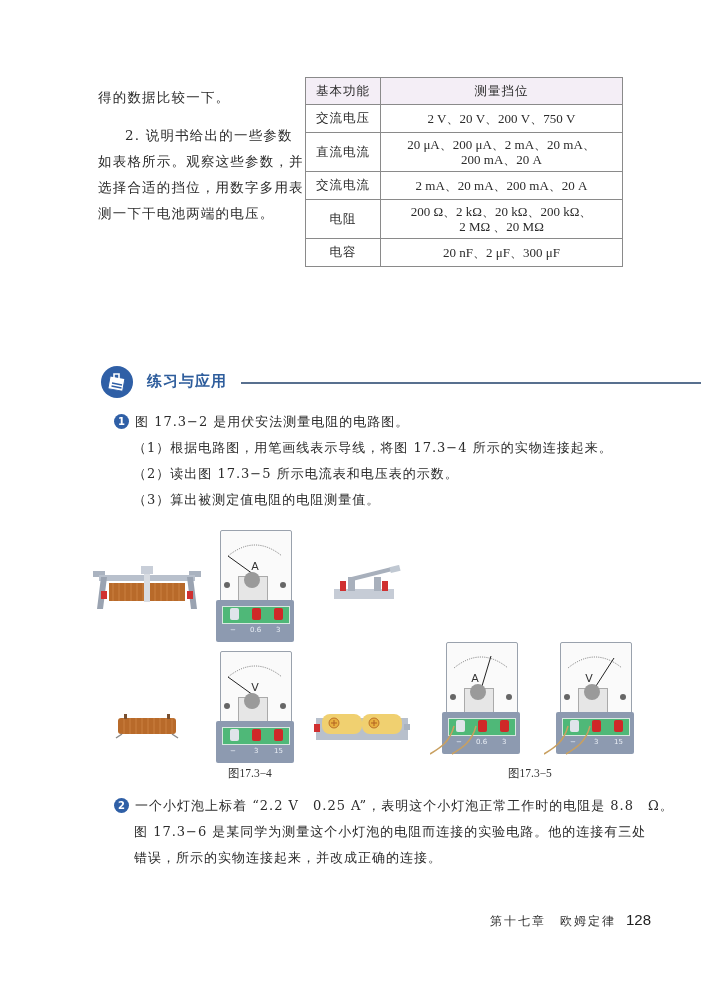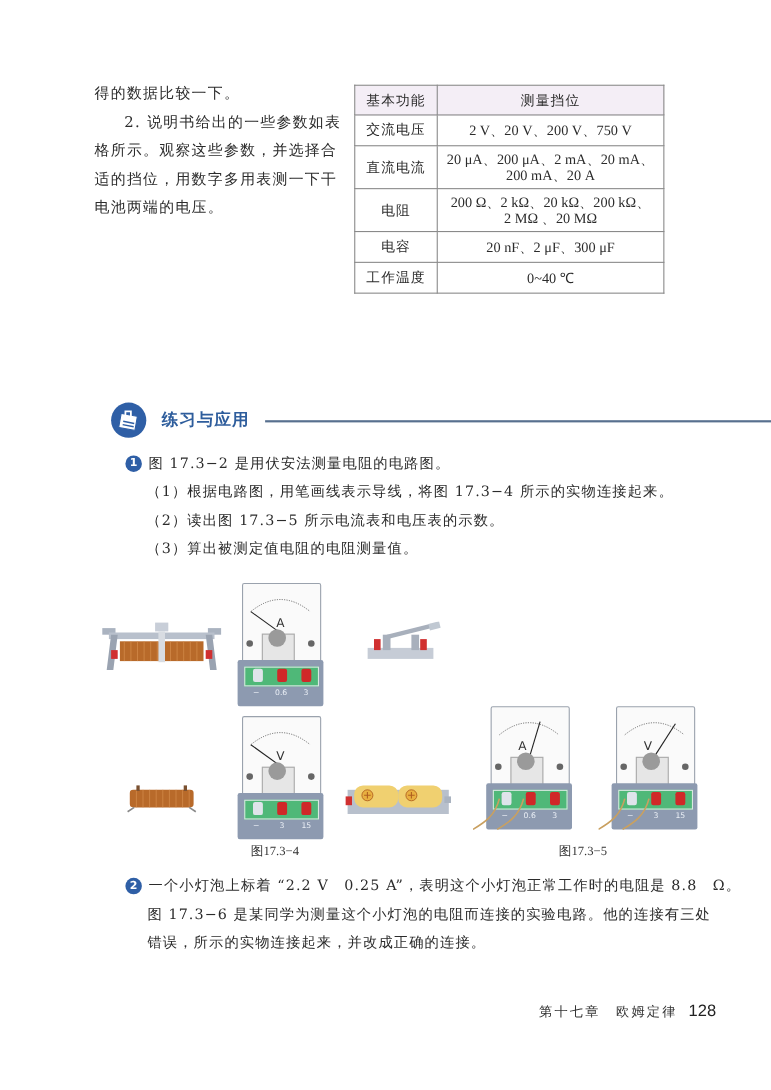--- a/index.html
+++ b/index.html
@@ -2,25 +2,25 @@
 <html><head>
 <meta charset="utf-8">
 <style>
   html, body { margin: 0; padding: 0; background: #ffffff; }
   body { width: 701px; height: 991px; position: relative; overflow: hidden;
          font-family: "DejaVu Serif", "Liberation Serif", serif; color: #2b2b2b; }
   .abs { position: absolute; }
 
   
   .intro { left: 86px; top: 72px; width: 232px; font-size: 13.5px; line-height: 26px; letter-spacing: 1.2px; }
-  .intro p { margin: 0; }
+  .intro p { margin: 12px; }
   .intro .indent { text-indent: 27px; }
 
   
-  .spec-table { left: 322px; top: 77px; width: 282px; border-collapse: collapse; font-size: 12.5px; }
+  .spec-table { left: 305px; top: 77px; width: 318px; border-collapse: collapse; font-size: 12.5px; }
   .spec-table td, .spec-table th { border: 1px solid #8a8a8a; text-align: center; padding: 0 4px; font-weight: normal; }
   .spec-table th { background: #f4eef6; height: 26px; letter-spacing: 1px; }
   .spec-table td.func { width: 66px; letter-spacing: 1px; }
   .spec-table td.val { font-family: "Liberation Serif", serif; font-size: 13px; line-height: 15px; }
   .spec-table tr.h1 td { height: 27px; }
   .spec-table tr.h2 td { height: 38px; }
 
   
   .sec-head { left: 101px; top: 366px; width: 545px; height: 34px; }
   .sec-icon { position: absolute; left: 0; top: 0; width: 32px; height: 32px; border-radius: 50%; background: #2f5fa6; }
@@ -71,34 +71,34 @@
     <td class="func">交流电压</td>
     <td class="val">2 V、20 V、200 V、750 V</td>
   </tr>
   <tr class="h2">
     <td class="func">直流电流</td>
     <td class="val">
       <div>20 μA、200 μA、2 mA、20 mA、</div>
       <div>200 mA、20 A</div>
     </td>
   </tr>
+  <tr class="h1">
+    <td class="func">交流电流</td>
+    <td class="val">2 mA、20 mA、200 mA、20 A</td>
+  </tr>
   <tr class="h2">
     <td class="func">电阻</td>
     <td class="val">
       <div>200 Ω、2 kΩ、20 kΩ、200 kΩ、</div>
       <div>2 MΩ 、20 MΩ</div>
     </td>
   </tr>
   <tr class="h1">
     <td class="func">电容</td>
     <td class="val">20 nF、2 μF、300 μF</td>
-  </tr>
-  <tr class="h1">
-    <td class="func">工作温度</td>
-    <td class="val">0~40 ℃</td>
   </tr>
 </tbody>
   </table>
 
 <div class="abs sec-head">
   <div class="sec-icon">
     <svg width="32" height="32" viewBox="0 0 32 32">
       <rect x="8" y="11" width="15" height="13" fill="#ffffff" stroke="#2f5fa6" stroke-width="1" transform="rotate(10 15 17)"></rect>
       <path d="M13 8 h5 v5 h-5 z" fill="none" stroke="#ffffff" stroke-width="1.6"></path>
       <line x1="11" y1="17" x2="21" y2="19" stroke="#2f5fa6" stroke-width="1.3"></line>

